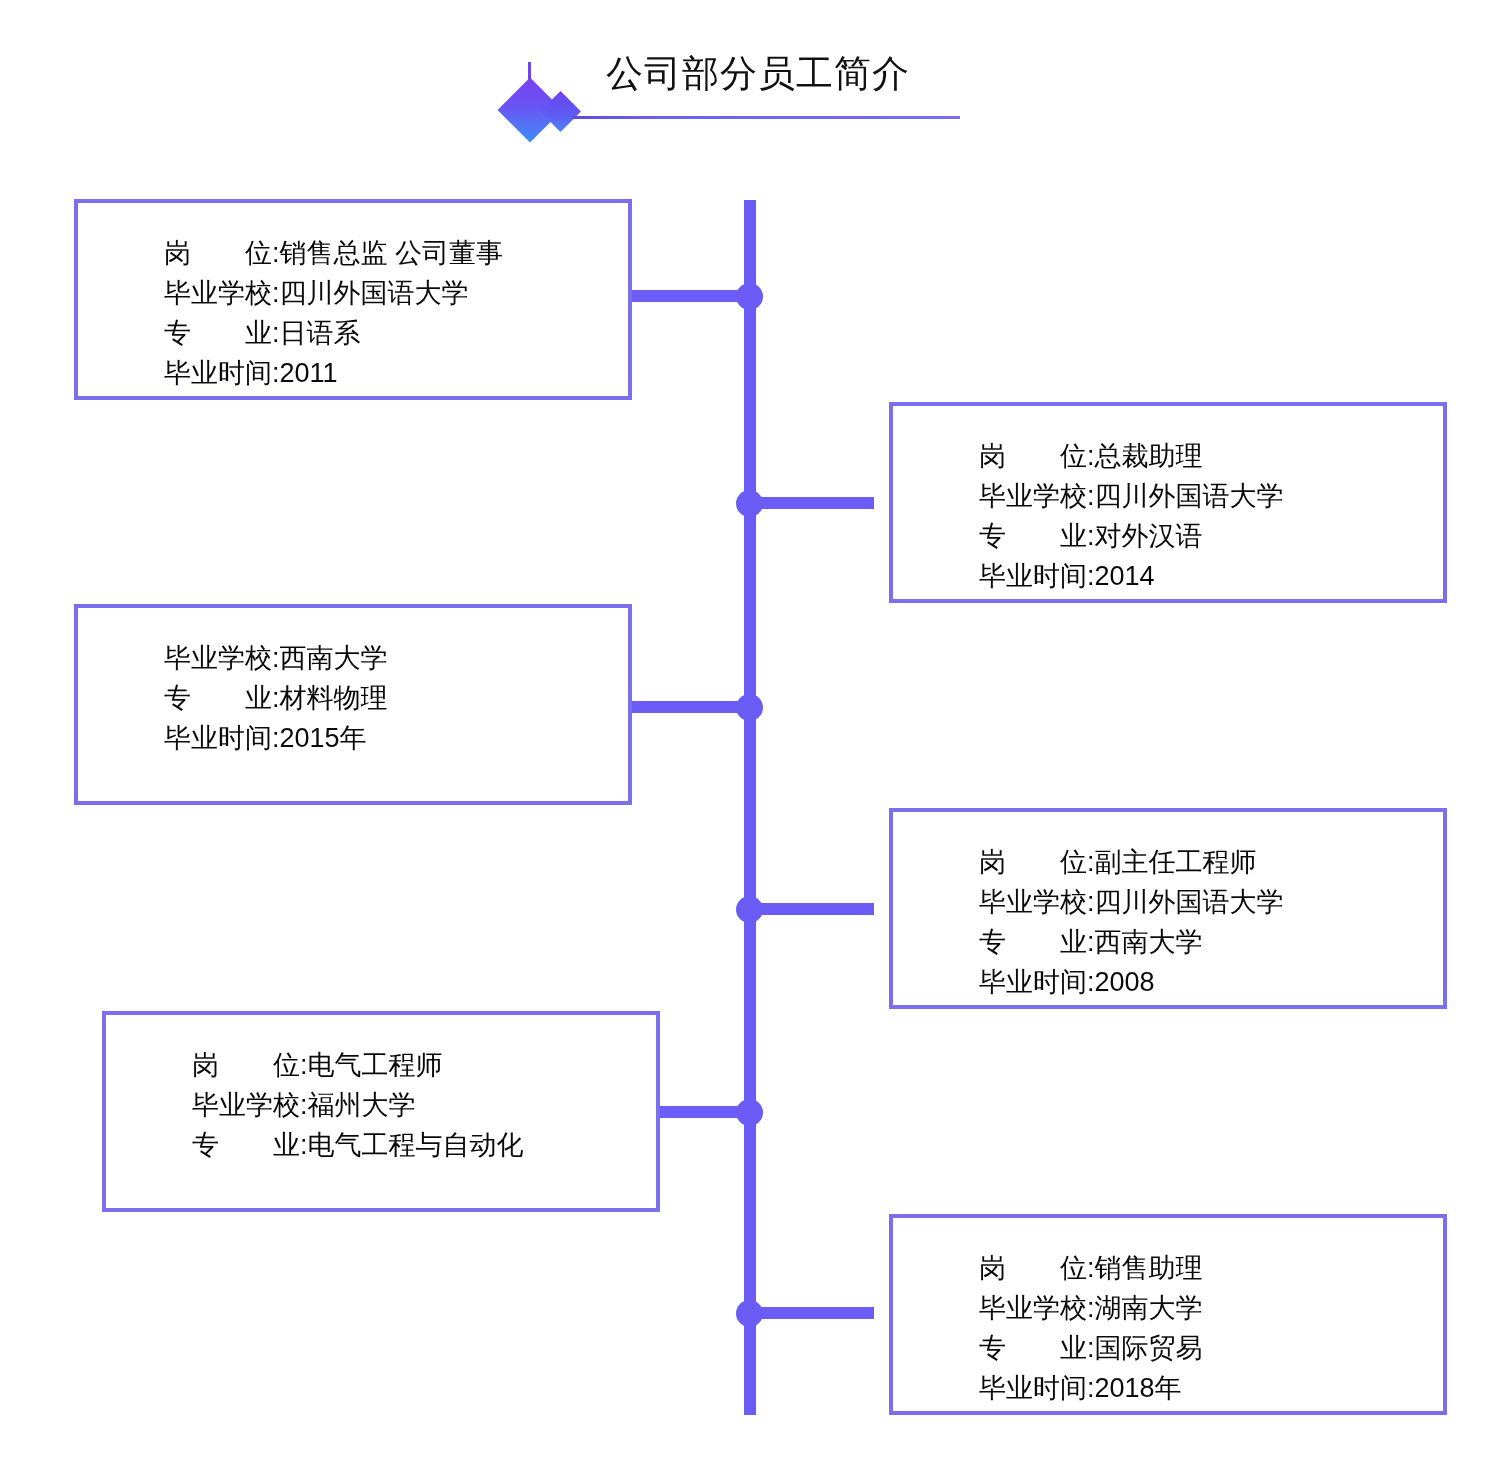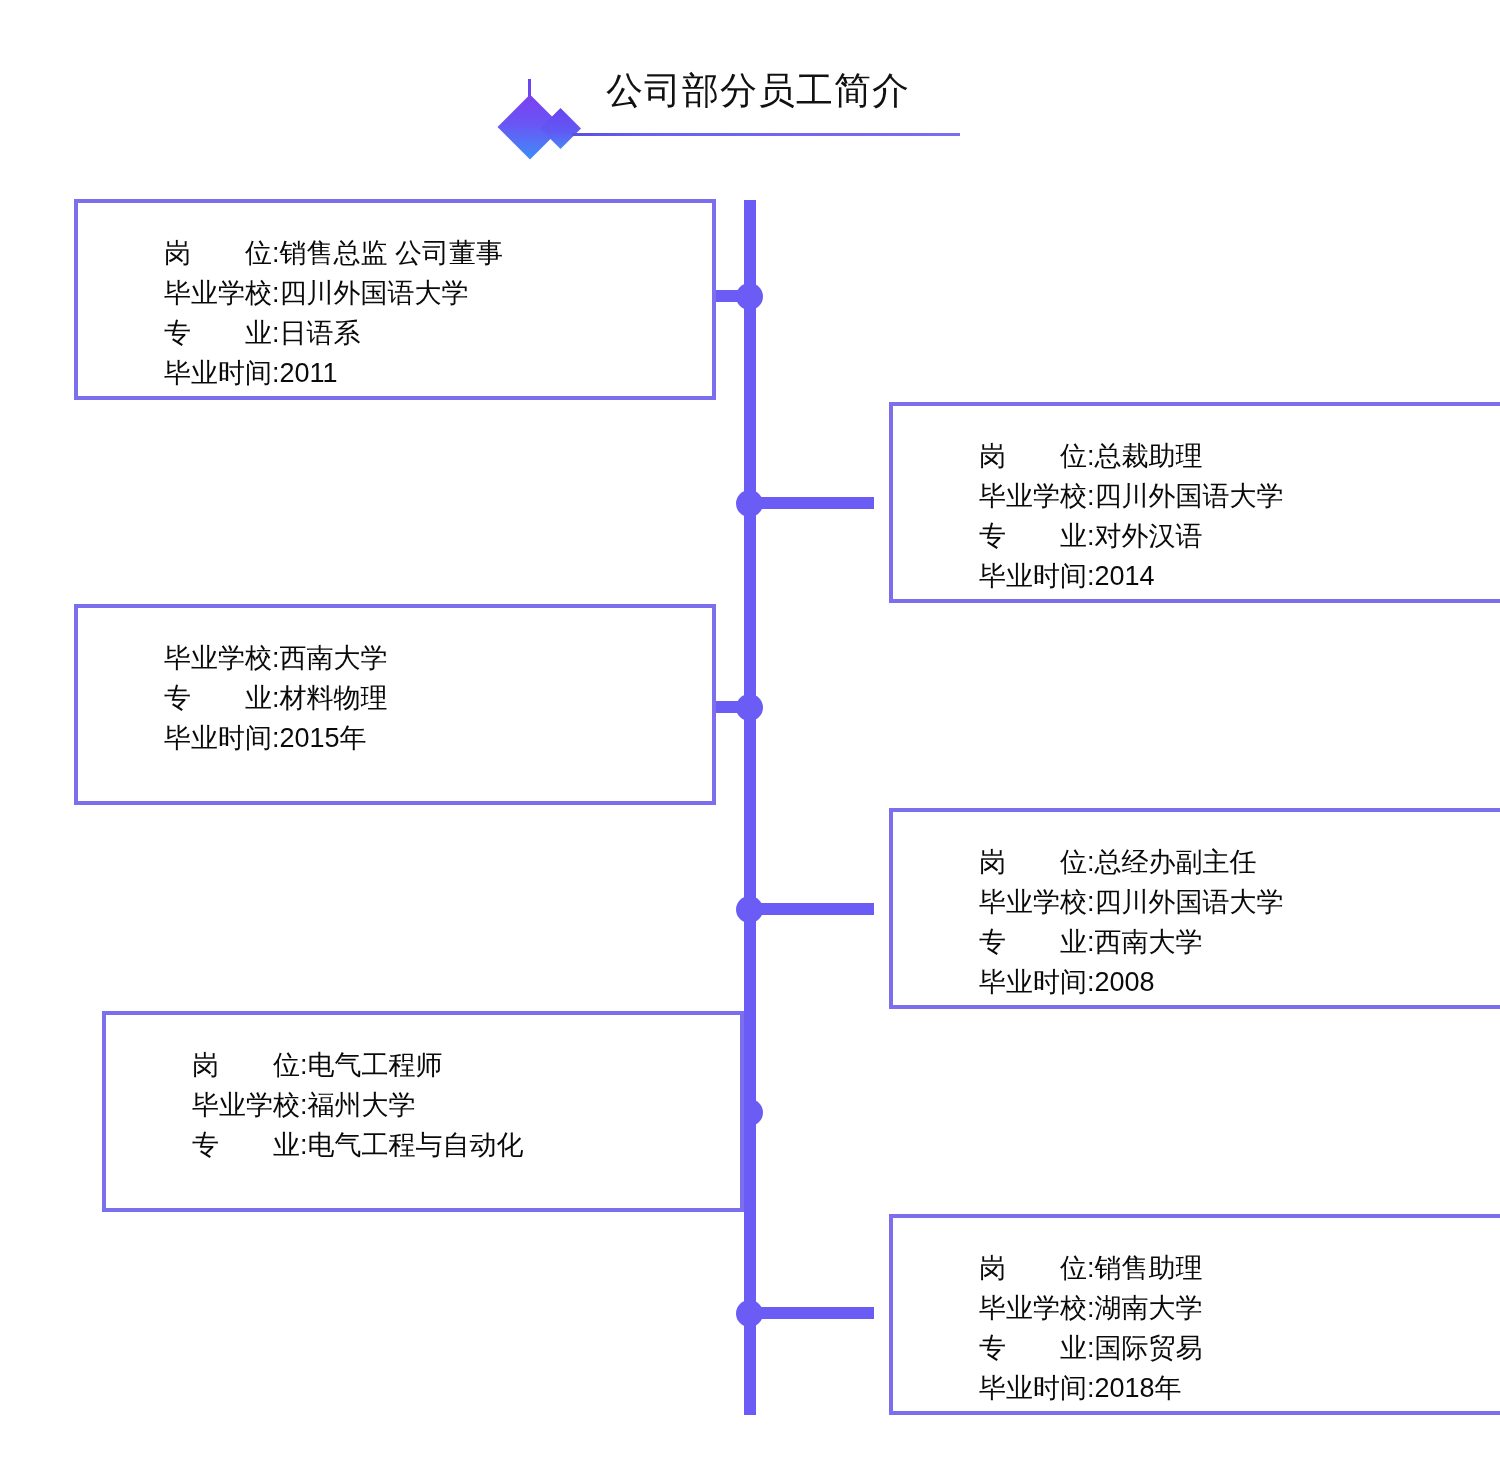--- a/index.html
+++ b/index.html
@@ -19,21 +19,20 @@
     background: #ffffff;
   }
 
   
   #header {
     position: absolute;
     left: 0;
     top: 0;
     width: 1500px;
     height: 175px;
-    margin-top: 17px;
   }
   #title-text {
     position: absolute;
     left: 606px;
     top: 51px;
     font-size: 37px;
     line-height: 46px;
     letter-spacing: 1px;
     color: #111111;
     white-space: nowrap;
@@ -96,21 +95,21 @@
     height: 12px;
     background: #6b5cf5;
   }
   .arm-left  { left: 628px; width: 122px; }
   .arm-right { left: 750px; width: 124px; }
 
   
   .info-box {
     position: absolute;
     box-sizing: border-box;
-    width: 642px;
+    width: 558px;
     height: 201px;
     border: 4px solid #7b6fee;
     background: #ffffff;
   }
   .box-left  { left: 74px; }
   .box-right { left: 869px; margin-left: 20px; }
   .box-inner {
     position: absolute;
     left: 86px;
     top: 30px;
@@ -174,21 +173,21 @@
   <div class="info-box box-left" style="top:604px;">
     <div class="box-inner">
       <div class="line"><span class="lbl">毕业学校:</span><span>西南大学</span></div>
       <div class="line"><span class="lbl">专　　业:</span><span>材料物理</span></div>
       <div class="line"><span class="lbl">毕业时间:</span><span>2015年</span></div>
     </div>
   </div>
 
   <div class="info-box box-right" style="top:808px;">
     <div class="box-inner">
-      <div class="line"><span class="lbl">岗　　位:</span><span>总经办副主任</span></div>
+      <div class="line"><span class="lbl">岗　　位:</span><span>副主任工程师</span></div>
       <div class="line"><span class="lbl">毕业学校:</span><span>四川外国语大学</span></div>
       <div class="line"><span class="lbl">专　　业:</span><span>西南大学</span></div>
       <div class="line"><span class="lbl">毕业时间:</span><span>2008</span></div>
     </div>
   </div>
 
   <div class="info-box box-left" style="top:1011px;margin-left:28px;">
     <div class="box-inner">
       <div class="line"><span class="lbl">岗　　位:</span><span>电气工程师</span></div>
       <div class="line"><span class="lbl">毕业学校:</span><span>福州大学</span></div>

